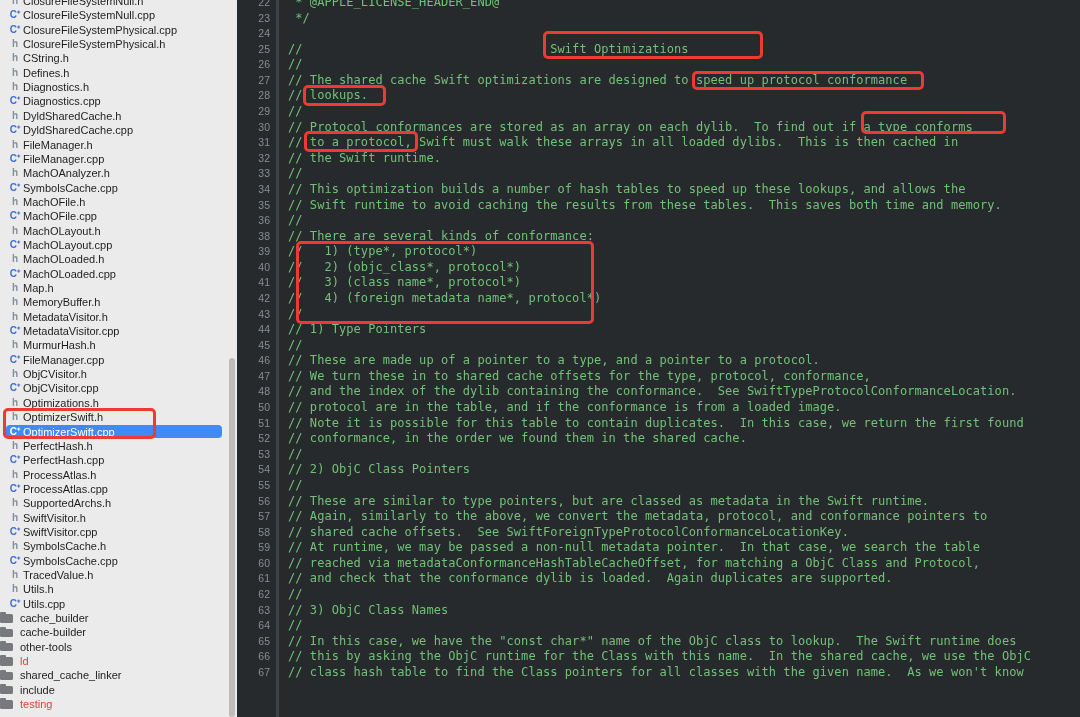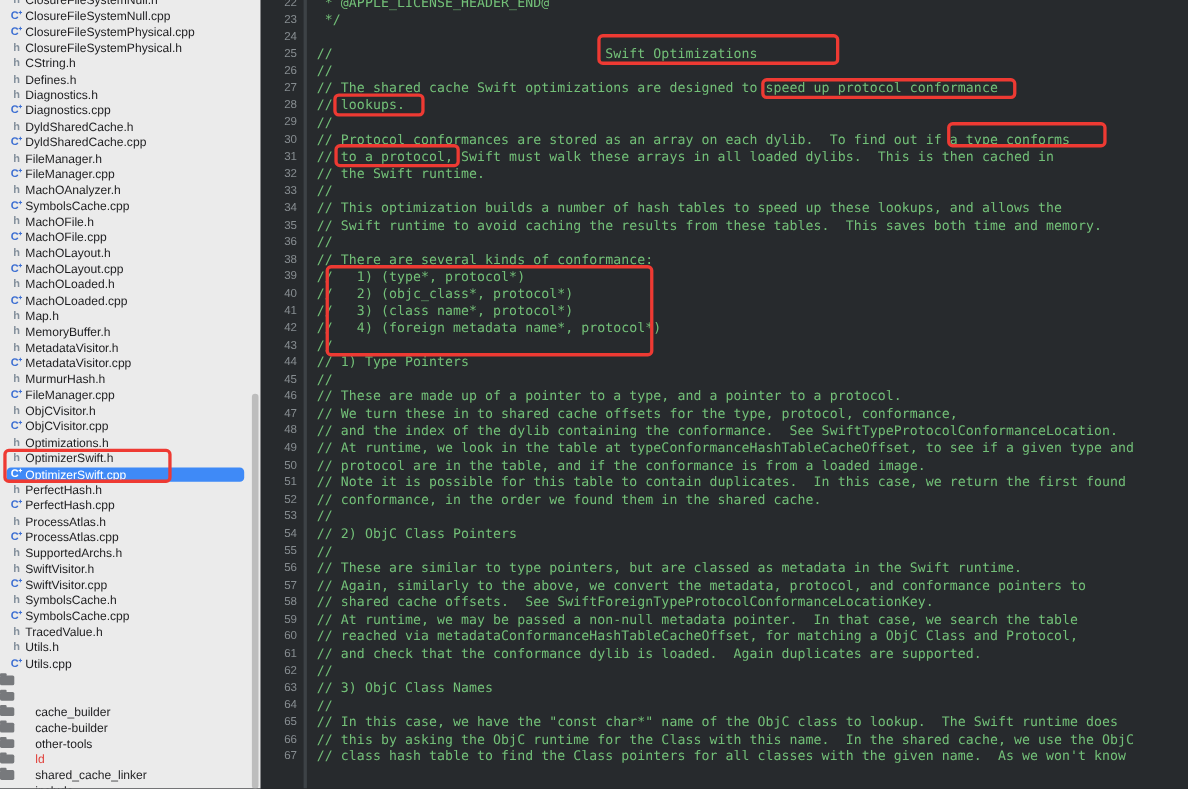--- a/index.html
+++ b/index.html
@@ -12,21 +12,21 @@
   .row{position:absolute;left:0;width:237px;height:14.35px;line-height:14.35px;}
   .row .pill{display:none;}
   .row.selected .pill{display:block;position:absolute;left:6px;right:15px;top:0.5px;bottom:0.5px;
            background:#3f8af7;border-radius:4px;}
   .fticon{position:absolute;left:9px;width:12px;text-align:center;font-size:10px;
            line-height:14.35px;z-index:2;}
   .fticon.h{color:#84909c;font-weight:600;}
   .fticon.cpp{color:#3d6fd2;font-weight:700;}
   .flabel{position:absolute;left:23px;font-size:11px;color:#1e1e20;z-index:2;white-space:nowrap;}
   .row.selected .flabel,.row.selected .fticon{color:#ffffff;}
-  .folderlabel{left:32px;margin-top:30px;}
+  .folderlabel{left:20px;}
   .flabel.missing{color:#e0403a;}
   .foldericon{position:absolute;left:0px;top:3.2px;width:13px;height:8.5px;background:#77797c;
            border-radius:1.5px;z-index:2;}
   .foldericon::before{content:"";position:absolute;top:-2px;left:0;width:5.5px;height:3px;
            background:#77797c;border-radius:1px 1px 0 0;}
   .sb-scrollbar{position:absolute;left:229px;top:358px;width:6px;height:359px;
            background:#bdbdbd;border-radius:3px;z-index:3;}
 
   
   .editor{position:absolute;left:237px;top:0;width:843px;height:717px;
@@ -286,21 +286,20 @@
         <div class="codeline"><span class="lnum">39</span><span class="ctext">//   1) (type*, protocol*)</span></div>
         <div class="codeline"><span class="lnum">40</span><span class="ctext">//   2) (objc_class*, protocol*)</span></div>
         <div class="codeline"><span class="lnum">41</span><span class="ctext">//   3) (class name*, protocol*)</span></div>
         <div class="codeline"><span class="lnum">42</span><span class="ctext">//   4) (foreign metadata name*, protocol*)</span></div>
         <div class="codeline"><span class="lnum">43</span><span class="ctext">//</span></div>
         <div class="codeline"><span class="lnum">44</span><span class="ctext">// 1) Type Pointers</span></div>
         <div class="codeline"><span class="lnum">45</span><span class="ctext">//</span></div>
         <div class="codeline"><span class="lnum">46</span><span class="ctext">// These are made up of a pointer to a type, and a pointer to a protocol.</span></div>
         <div class="codeline"><span class="lnum">47</span><span class="ctext">// We turn these in to shared cache offsets for the type, protocol, conformance,</span></div>
         <div class="codeline"><span class="lnum">48</span><span class="ctext">// and the index of the dylib containing the conformance.  See SwiftTypeProtocolConformanceLocation.</span></div>
-        <div class="codeline"><span class="lnum">49</span><span class="ctext">// At runtime, we look in the table at typeConformanceHashTableCacheOffset, to see if a given type and</span></div>
         <div class="codeline"><span class="lnum">50</span><span class="ctext">// protocol are in the table, and if the conformance is from a loaded image.</span></div>
         <div class="codeline"><span class="lnum">51</span><span class="ctext">// Note it is possible for this table to contain duplicates.  In this case, we return the first found</span></div>
         <div class="codeline"><span class="lnum">52</span><span class="ctext">// conformance, in the order we found them in the shared cache.</span></div>
         <div class="codeline"><span class="lnum">53</span><span class="ctext">//</span></div>
         <div class="codeline"><span class="lnum">54</span><span class="ctext">// 2) ObjC Class Pointers</span></div>
         <div class="codeline"><span class="lnum">55</span><span class="ctext">//</span></div>
         <div class="codeline"><span class="lnum">56</span><span class="ctext">// These are similar to type pointers, but are classed as metadata in the Swift runtime.</span></div>
         <div class="codeline"><span class="lnum">57</span><span class="ctext">// Again, similarly to the above, we convert the metadata, protocol, and conformance pointers to</span></div>
         <div class="codeline"><span class="lnum">58</span><span class="ctext">// shared cache offsets.  See SwiftForeignTypeProtocolConformanceLocationKey.</span></div>
         <div class="codeline"><span class="lnum">59</span><span class="ctext">// At runtime, we may be passed a non-null metadata pointer.  In that case, we search the table</span></div>

